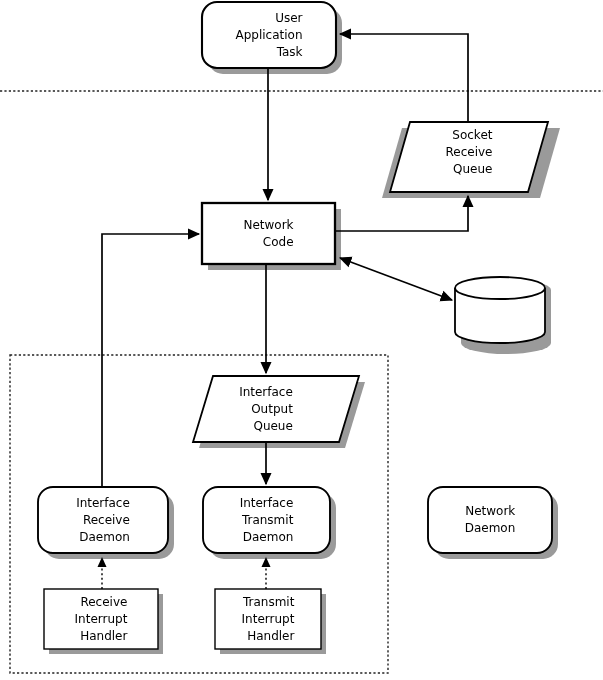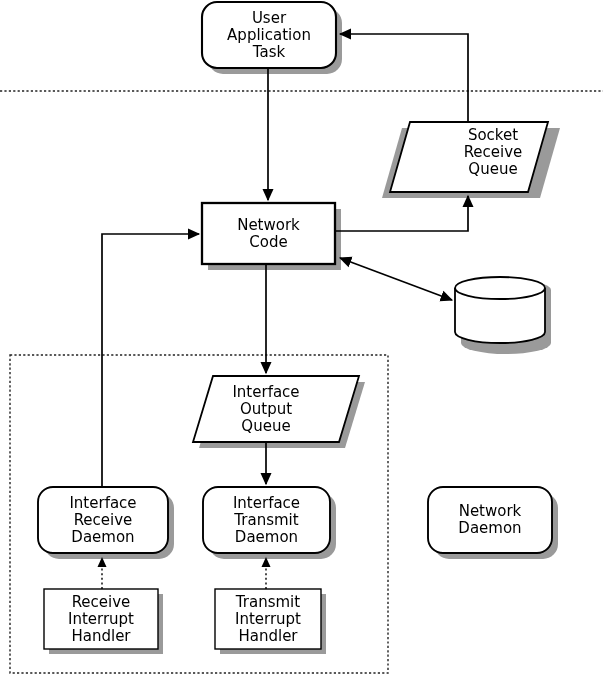--- a/index.html
+++ b/index.html
@@ -22,22 +22,22 @@
     top: 0;
     width: 603px;
     height: 680px;
   }
   .node-label {
     position: absolute;
     display: flex;
     flex-direction: column;
     align-items: center;
     justify-content: center;
-    text-align: center;
-    font-size: 15px;
+    text-align: right;
+    font-size: 12px;
     line-height: 17px;
     color: #000000;
     pointer-events: none;
     white-space: pre-line;
   }
 </style>
 </head>
 <body>
 
 <div id="diagram-root">
@@ -118,21 +118,21 @@
       <rect x="44" y="589" width="114" height="60" stroke-width="1.4"></rect>
 
       <rect x="215" y="589" width="106" height="60" stroke-width="1.4"></rect>
     </g>
   </svg>
 
   <div class="node-label" style="left:202px; top:2px; width:134px; height:66px;">User
 Application
 Task</div>
 
-  <div class="node-label" style="left:422px; top:122px; width:142px; height:60px;">Socket
+  <div class="node-label" style="left:398px; top:122px; width:142px; height:60px;">Socket
 Receive
 Queue</div>
 
   <div class="node-label" style="left:202px; top:203px; width:133px; height:61px;">Network
 Code</div>
 
 
   <div class="node-label" style="left:201px; top:376px; width:130px; height:66px;">Interface
 Output
 Queue</div>

